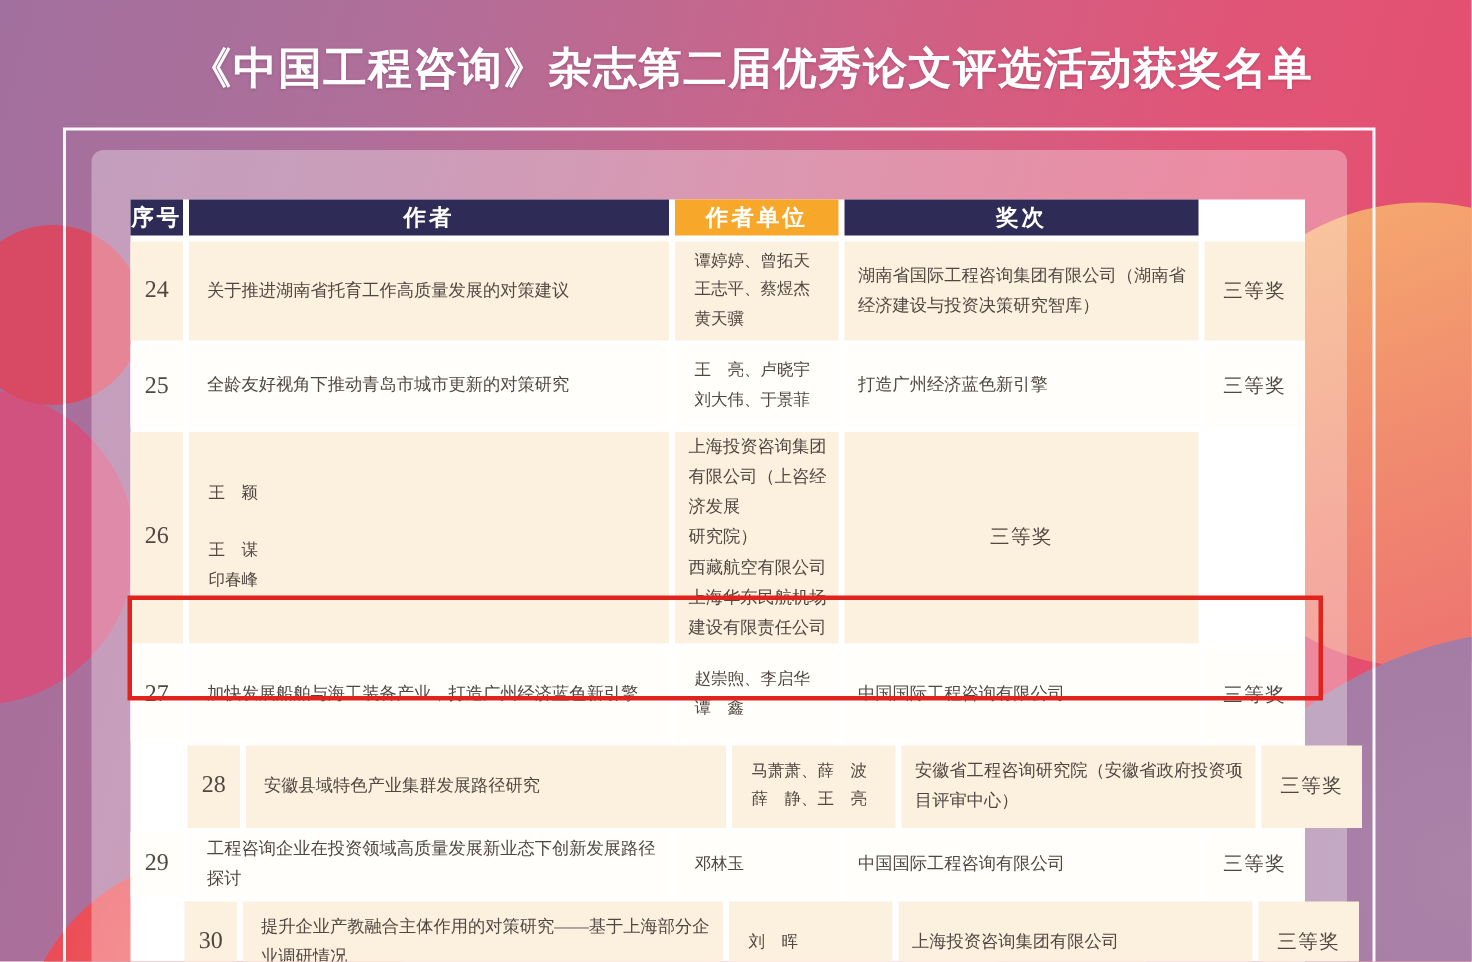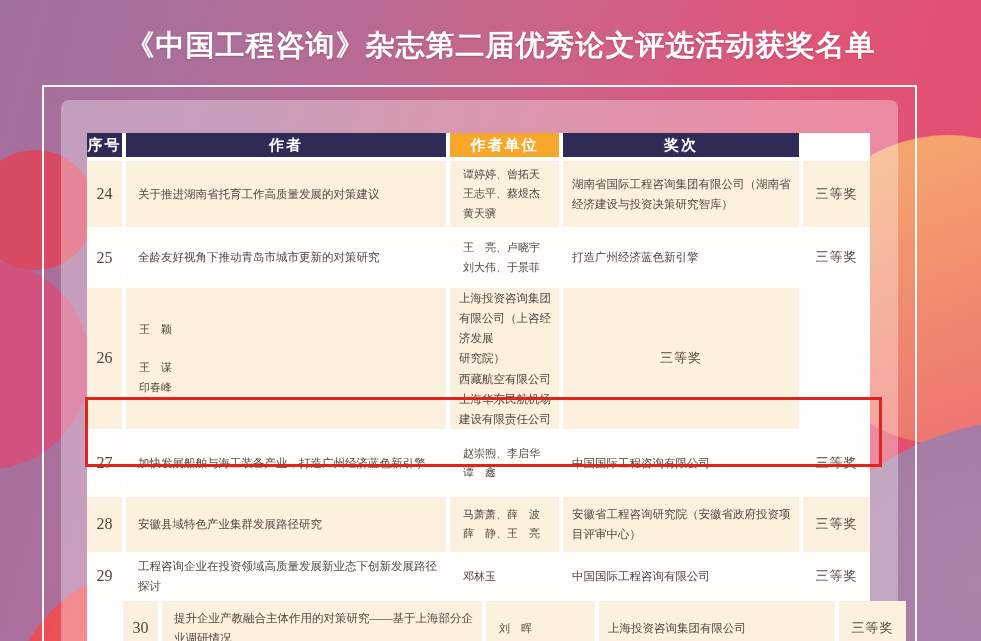--- a/index.html
+++ b/index.html
@@ -107,21 +107,21 @@
           <div class="td c-award">三等奖</div>
         </div>
         <div class="tr even" style="min-height: 62px;">
           <div class="td c-no">27</div>
           <div class="td c-title">加快发展船舶与海工装备产业，打造广州经济蓝色新引擎</div>
           <div class="td c-authors">赵崇煦、李启华
 谭　鑫</div>
           <div class="td c-org">中国国际工程咨询有限公司</div>
           <div class="td c-award">三等奖</div>
         </div>
-        <div class="tr odd" style="min-height: 55px;">
+        <div class="tr odd" style="min-height: 55px; margin-left: 38px;">
           <div class="td c-no">28</div>
           <div class="td c-title">安徽县域特色产业集群发展路径研究</div>
           <div class="td c-authors">马萧萧、薛　波
 薛　静、王　亮</div>
           <div class="td c-org">安徽省工程咨询研究院（安徽省政府投资项
 目评审中心）</div>
           <div class="td c-award">三等奖</div>
         </div>
         <div class="tr even" style="min-height: 43px;">
           <div class="td c-no">29</div>

